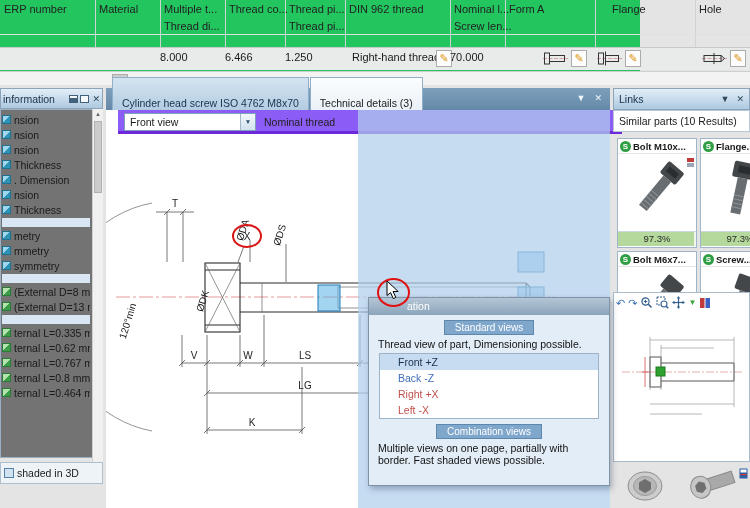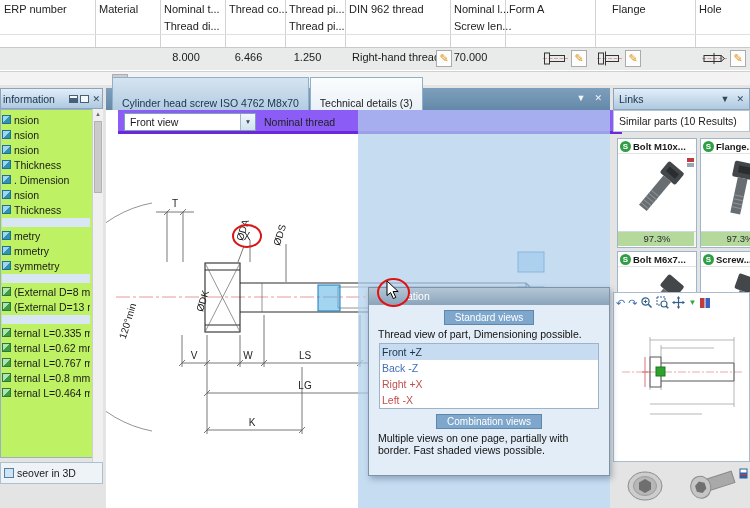--- a/index.html
+++ b/index.html
@@ -2,43 +2,43 @@
 <html><head>
 <meta charset="utf-8">
 <style>
   * {margin:0;padding:0;box-sizing:border-box}
   html,body{background:#d9d9d9}
   .screen{position:relative;width:750px;height:508px;background:#e4e4e4;overflow:hidden;
           font-family:"Liberation Sans",sans-serif;font-size:11px;color:#1a1a1a}
   i{font-style:normal;display:block}
 
   
-  .ptable{position:absolute;left:0;top:0;width:750px;height:85px;background:#ffffff}
+  .ptable{position:absolute;left:0;top:0;width:640px;height:85px;background:#22c55e}
   .vl{position:absolute;top:0;height:70px;width:1px;background:#d2d2d2}
   .hl{position:absolute;left:0;width:750px;height:1px;background:#e0e0e0}
   .pt-h{position:absolute;top:3px;white-space:nowrap;color:#222}
   .pt-h.sub{top:20px}
   .pt-datarow{position:absolute;left:0;top:47px;width:750px;height:23px;background:#e9ebea;border-top:1px solid #c9c9c9}
   .pt-val{position:absolute;top:51px;white-space:nowrap}
-  .pt-val.num{text-align:center}
+  .pt-val.num{text-align:left}
   .pencil-btn{position:absolute;top:50px;width:16px;height:17px;background:#fdfdfd;border:1px solid #ababab;
               color:#dd9418;font-size:11px;line-height:15px;text-align:center;cursor:pointer}
   .cell-icon{position:absolute;top:50px}
   .pt-scroll{position:absolute;left:0;top:71px;width:750px;height:14px;background:#f3f3f3;border-top:1px solid #cfcfcf}
   .pt-thumb{position:absolute;left:112px;top:2px;width:16px;height:9px;background:#cdcdcd;border:1px solid #adadad}
 
   
   .lpanel{position:absolute;left:0;top:88px;width:103px;height:396px}
   .lp-title{height:21px;background:linear-gradient(#e3eef8,#aec9e0);border:1px solid #8ba4ba;display:flex;
             align-items:center;padding:0 2px;font-size:10.5px;color:#15304a}
   .lp-title .t{flex:1;white-space:nowrap;overflow:hidden}
   .win-box{width:9px;height:8px;border:1px solid #44617c;background:#f4f8fb;margin-left:2px;flex:none}
   .win-box.pin{background:linear-gradient(#f4f8fb 40%,#44617c 40%)}
   .win-x{margin-left:3px;font-size:9px;color:#30485e;line-height:8px;flex:none}
-  .lp-list{position:absolute;left:0;top:21px;width:103px;height:349px;background:#bef264;border:1px solid #9ab0c4;
+  .lp-list{position:absolute;left:0;top:21px;width:103px;height:349px;background:#737373;border:1px solid #9ab0c4;
            padding:2px 12px 0 1px;overflow:hidden}
   .li-row{height:15px;display:flex;align-items:center;white-space:nowrap;overflow:hidden}
   .li-row.sep{height:9px;background:#d9e7f5;margin:1px 0}
   .li-icon{width:9px;height:9px;flex:none;margin-right:3px;background:linear-gradient(135deg,#9fd8ec 50%,#2f93b8 50%);border:1px solid #22708e}
   .li-row.geo .li-icon{background:linear-gradient(135deg,#b4e3b0 50%,#3c9e48 50%);border-color:#2c7a37}
   .li-text{font-size:10.5px}
   .lp-scroll{position:absolute;right:0;top:0;bottom:0;width:11px;background:#f0f0f0;border-left:1px solid #d0d0d0}
   .lp-scroll .arr{position:absolute;left:0;width:10px;text-align:center;font-size:6px;color:#666}
   .lp-scroll .arr.up{top:2px}.lp-scroll .arr.dn{bottom:2px}
   .lp-thumb{position:absolute;left:1px;width:8px;top:12px;height:72px;background:#cbcbcb;border:1px solid #b2b2b2}
@@ -59,28 +59,28 @@
   .combo{position:absolute;left:6px;top:3px;width:132px;height:18px;background:#fff;border:1px solid #7fa0bc;
          font-size:10.5px;line-height:16px;padding:0 5px}
   .combo-arrow{position:absolute;right:0;top:0;width:15px;height:16px;background:linear-gradient(#f2f7fb,#d3e2ee);
                border-left:1px solid #9fb8cc;font-size:6.5px;color:#2e4f6b;text-align:center;line-height:16px}
   .view-caption{position:absolute;left:146px;top:6px;font-size:10.5px;color:#222}
   .canvas{position:absolute;left:0;top:46px;width:504px;height:374px;background:#fff}
   svg text{font-family:"Liberation Sans",sans-serif;font-size:10px;fill:#222}
 
   
   .overlay{position:absolute;left:358px;top:110px;width:252px;height:398px;background:rgba(176,207,236,.72);z-index:40}
-  .popup{position:absolute;left:368px;top:287px;width:242px;height:189px;z-index:60;background:#e3edf7;
+  .popup{position:absolute;left:368px;top:297px;width:242px;height:189px;z-index:60;background:#e3edf7;
          border:1px solid #7d93a8;box-shadow:2px 3px 6px rgba(40,60,90,.35);font-size:10.5px}
   .pp-title{height:17px;background:linear-gradient(#b4c6d6,#8ba4ba);color:#fff;padding-left:38px;line-height:17px}
   .pp-badge{width:fit-content;margin:5px auto 3px;background:#7fa6cb;border:1px solid #5d87ac;color:#fff;
             padding:0 10px;line-height:13px;font-size:10px}
   .pp-text{margin:2px 9px 3px;color:#111}
   .pp-list{margin:0 10px;background:#fff;border:1px solid #9fb3c6;height:66px;overflow:hidden}
-  .pp-opt{height:16px;line-height:16px;padding-left:2px}
+  .pp-opt{height:16px;line-height:16px;padding-left:18px}
   .pp-opt.selected{background:#c7dcf0;color:#17324f}
   .pp-opt.blue{color:#3f6fba}
   .pp-opt.red{color:#c0504d}
 
   
   .circle-cursor{position:absolute;left:377px;top:278px;width:33px;height:29px;border:2.5px solid #e01212;
                  border-radius:50%;z-index:70}
   .cursor{position:absolute;left:386px;top:281px;z-index:71}
 
   
@@ -125,21 +125,21 @@
         <i class="vl" style="left:345px"></i>
         <i class="vl" style="left:450px"></i>
       <i class="vl" style="left:505px"></i>
         <i class="vl" style="left:595px"></i>
         <i class="vl" style="left:695px"></i>
       <i class="hl" style="top:34px"></i>
     </div>
 
     <span class="pt-h" style="left:4px">ERP number</span>
     <span class="pt-h" style="left:99px">Material</span>
-    <span class="pt-h" style="left:164px">Nominal t...</span>
+    <span class="pt-h" style="left:164px">Multiple t...</span>
     <span class="pt-h" style="left:229px">Thread co...</span>
     <span class="pt-h" style="left:289px">Thread pi...</span>
     <span class="pt-h" style="left:349px">DIN 962 thread</span>
     <span class="pt-h" style="left:454px">Nominal l...</span>
     <span class="pt-h" style="left:509px">Form A</span>
     <span class="pt-h" style="left:612px">Flange</span>
     <span class="pt-h" style="left:699px">Hole</span>
 
     <span class="pt-h sub" style="left:164px">Thread di...</span>
     <span class="pt-h sub" style="left:289px">Thread pi...</span>
@@ -298,21 +298,21 @@
           <span class="li-text">ternal L=0.464 mm</span>
         </div>
       </div>
     <div class="lp-scroll" style="top:21px">
       <span class="arr up">▲</span>
       <i class="lp-thumb"></i>
       <span class="arr dn">▼</span>
     </div>
     <div class="lp-footer">
       <span class="cube-icon"></span>
-      <span>seover in 3D</span>
+      <span>shaded in 3D</span>
     </div>
   </div>
 
   <div class="cpanel">
     <div class="tabbar">
       <div class="tab t1">
         <span>Cylinder head screw ISO 4762 M8x70</span>
       </div>
       <div class="tab t2">
         <span>Technical details (3)</span>

